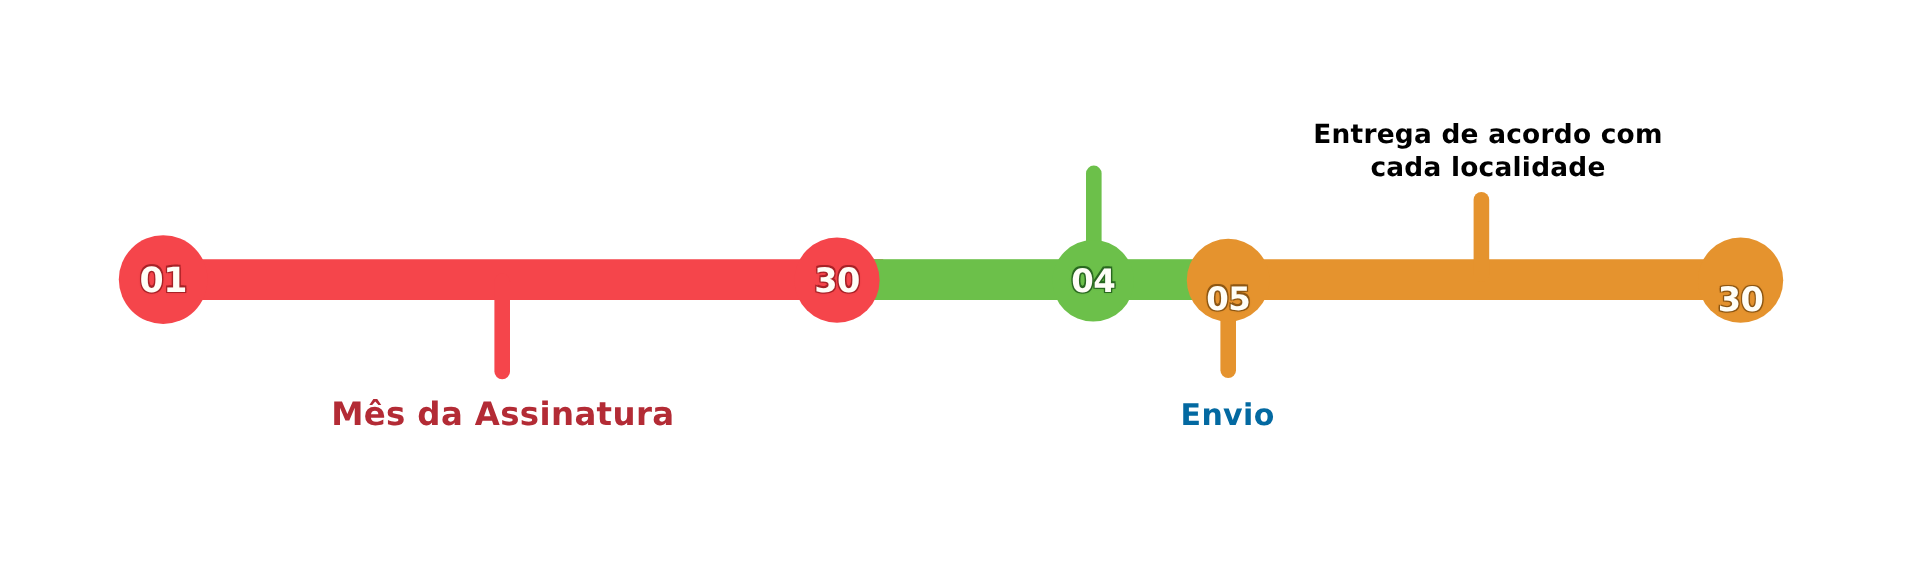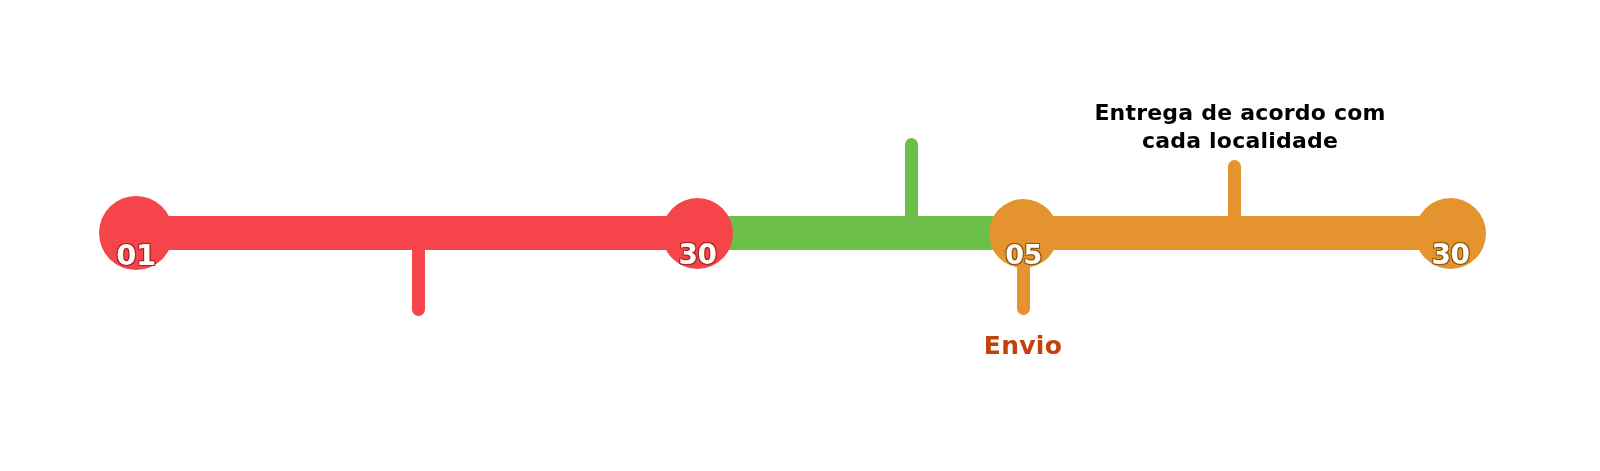--- a/index.html
+++ b/index.html
@@ -32,21 +32,21 @@
 
   #segment-red    { left: 136px;  width: 600px; border-radius: 3px 0 0 3px; }
   #segment-green  { left: 700px;  width: 330px; }
   #segment-orange { left: 1010px; width: 445px; border-radius: 0 3px 3px 0; }
 
   
   .node {
     position: absolute;
     border-radius: 50%;
     display: flex;
-    align-items: flex-end;
+    align-items: center;
     justify-content: center;
     box-sizing: border-box;
   }
   .node-label {
     font-family: "DejaVu Sans", "Liberation Sans", sans-serif;
     font-weight: bold;
     color: #FFFEF7;
     letter-spacing: -0.5px;
     line-height: 1;
     user-select: none;
@@ -110,21 +110,21 @@
     width: 300px;
     font-size: 25px;
     color: #2F7A2A;
     letter-spacing: 0.3px;
   }
   #caption-envio {
     left: 923px;
     top: 330px;
     width: 200px;
     font-size: 25px;
-    color: #c2410c;
+    color: #0369a1;
     letter-spacing: 0.3px;
   }
   #caption-entrega {
     left: 1040px;
     top: 99px;
     width: 400px;
     font-size: 22px;
     color: #000000;
     letter-spacing: 0.2px;
   }
@@ -144,29 +144,33 @@
   <div class="stem orange" id="stem-entrega"></div>
 
   <div class="node red" id="node-01">
     <span class="node-label">01</span>
   </div>
 
   <div class="node red" id="node-30a">
     <span class="node-label">30</span>
   </div>
 
+  <div class="node green" id="node-04">
+    <span class="node-label">04</span>
+  </div>
 
   <div class="node orange" id="node-05">
     <span class="node-label">05</span>
   </div>
 
   <div class="node orange" id="node-30b">
     <span class="node-label">30</span>
   </div>
 
+  <div class="caption" id="caption-mes">Mês da Assinatura</div>
 
 
   <div class="caption" id="caption-envio">Envio</div>
 
   <div class="caption" id="caption-entrega">Entrega de acordo com
 cada localidade</div>
 
 </div>
 
 </body></html>

